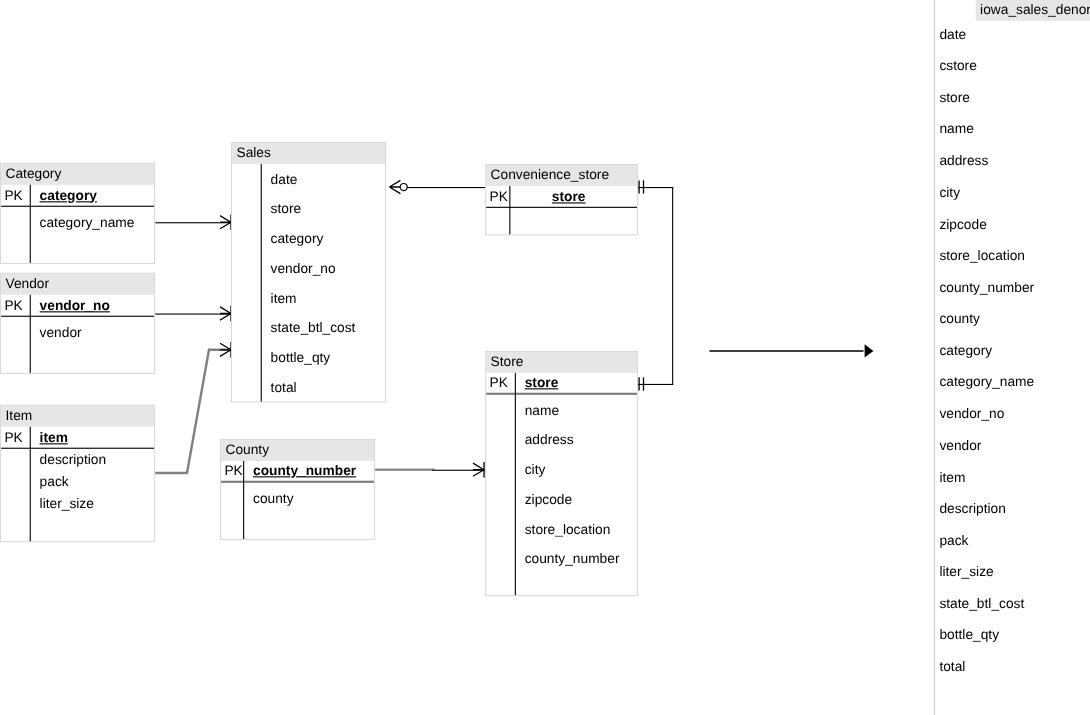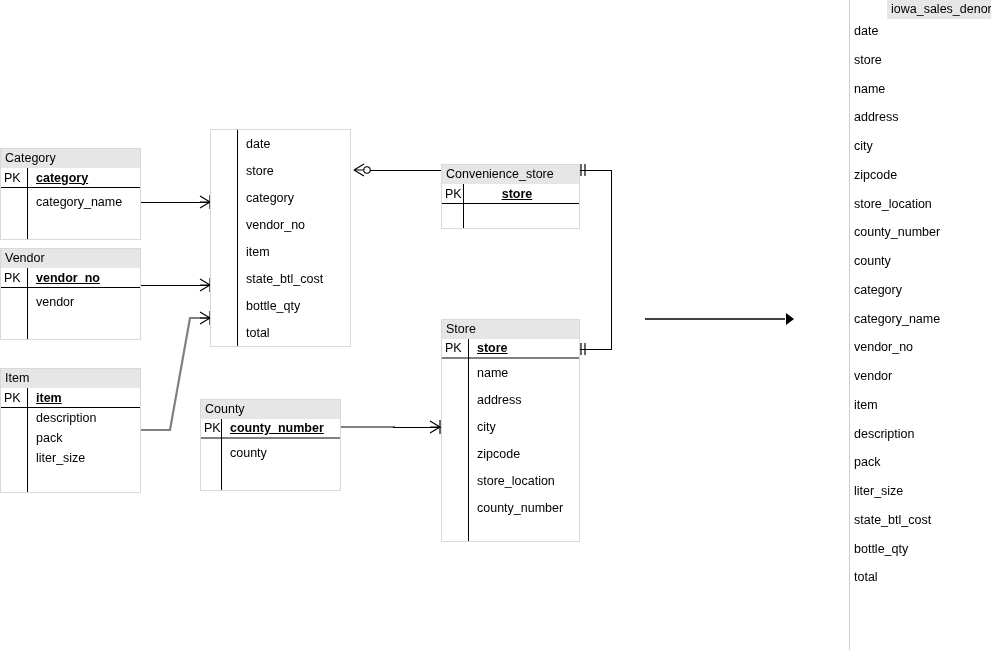--- a/index.html
+++ b/index.html
@@ -265,20 +265,21 @@
         <div class="cell-attr">liter_size</div>
       </div>
       <div class="row empty">
         <div class="cell-key"></div>
         <div class="cell-attr"></div>
       </div>
     </div>
   </div>
 
   <div class="entity" style="left:210px; top:129px; width:141px;">
+    <div class="entity-title">Sales</div>
     <div class="entity-body" style="--keycol:26px;">
       <div class="row">
         <div class="cell-key"></div>
         <div class="cell-attr">date</div>
       </div>
       <div class="row">
         <div class="cell-key"></div>
         <div class="cell-attr">store</div>
       </div>
       <div class="row">
@@ -319,21 +320,21 @@
         <div class="cell-key"></div>
         <div class="cell-attr">county</div>
       </div>
       <div class="row empty">
         <div class="cell-key"></div>
         <div class="cell-attr"></div>
       </div>
     </div>
   </div>
 
-  <div class="entity" style="left:441px; top:164px; width:139px;">
+  <div class="entity" style="left:441px; top:149px; width:139px;">
     <div class="entity-title">Convenience_store</div>
     <div class="entity-body" style="--keycol:21px;">
       <div class="row pk sep-black">
         <div class="cell-key">PK</div>
         <div class="cell-attr pkname centered">store</div>
       </div>
       <div class="row empty">
         <div class="cell-key"></div>
         <div class="cell-attr"></div>
       </div>
@@ -375,20 +376,21 @@
         <div class="cell-key"></div>
         <div class="cell-attr"></div>
       </div>
     </div>
   </div>
 
   <div id="denorm">
     <div class="denorm-title">iowa_sales_denorm</div>
     <div id="denorm-rows">
         <div class="denorm-row">date</div>
+        <div class="denorm-row">cstore</div>
         <div class="denorm-row">store</div>
         <div class="denorm-row">name</div>
         <div class="denorm-row">address</div>
         <div class="denorm-row">city</div>
         <div class="denorm-row">zipcode</div>
         <div class="denorm-row">store_location</div>
         <div class="denorm-row">county_number</div>
         <div class="denorm-row">county</div>
         <div class="denorm-row">category</div>
         <div class="denorm-row">category_name</div>

